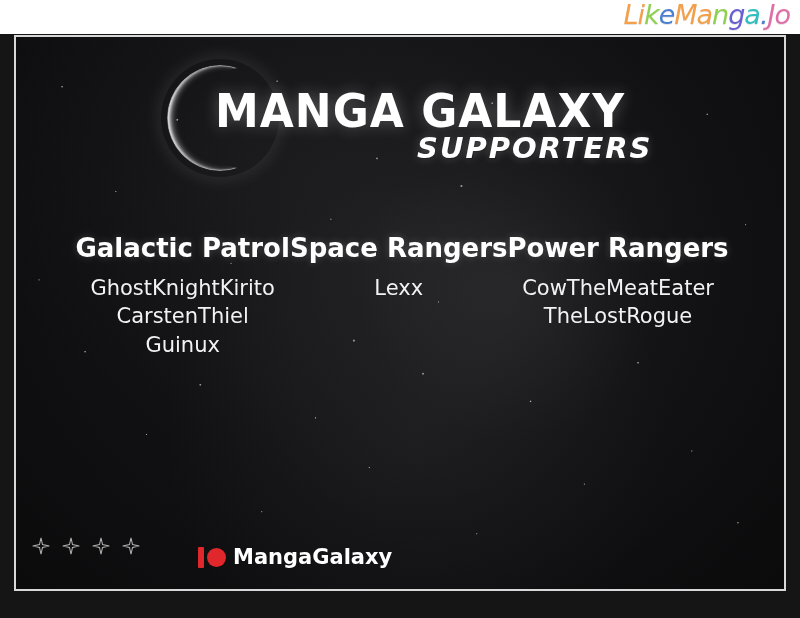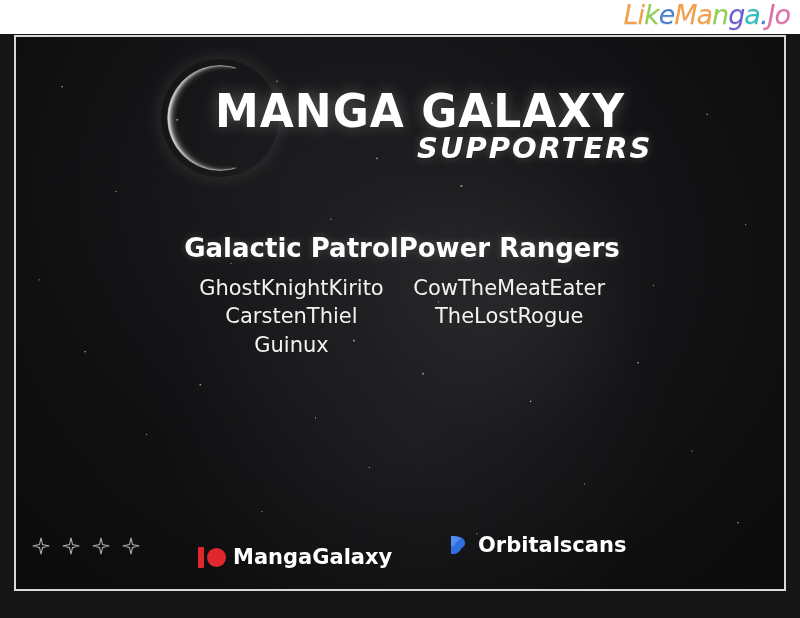--- a/index.html
+++ b/index.html
@@ -195,20 +195,24 @@
 
     <div class="tiers">
 
       <div class="tier">
         <div class="tier-title">Galactic Patrol</div>
         <div class="tier-name">GhostKnightKirito</div>
         <div class="tier-name">CarstenThiel</div>
         <div class="tier-name">Guinux</div>
       </div>
 
+      <div class="tier">
+        <div class="tier-title">Space Rangers</div>
+        <div class="tier-name">Lexx</div>
+      </div>
 
       <div class="tier">
         <div class="tier-title">Power Rangers</div>
         <div class="tier-name">CowTheMeatEater</div>
         <div class="tier-name">TheLostRogue</div>
       </div>
 
     </div>
 
     <div class="footer">
@@ -237,26 +241,17 @@
       </div>
 
       <div class="brand-patreon">
         <span class="patreon-mark">
           <span class="patreon-bar"></span>
             <span class="patreon-dot"></span>
         </span>
         <span class="brand-text">MangaGalaxy</span>
       </div>
 
-      <div class="brand-orbital">
-        <span class="orbital-mark">
-          <svg viewBox="0 0 24 24" width="24" height="24">
-            <path d="M5 3 C5 3 18 2 19 9 C20 16 10 17 9 14 C8 11 14 9 16 12 C17 14 13 21 8 21 L5 21 Z" fill="#2f6fe0"></path>
-            <path d="M5 3 C5 3 12 2.5 15 6 C12 7 9 9 8 13 L5 13 Z" fill="#5b93ef" opacity=".85"></path>
-          </svg>
-        </span>
-        <span class="brand-text">Orbitalscans</span>
-      </div>
 
     </div>
 
   </div>
 </div>
 
 </body></html>

